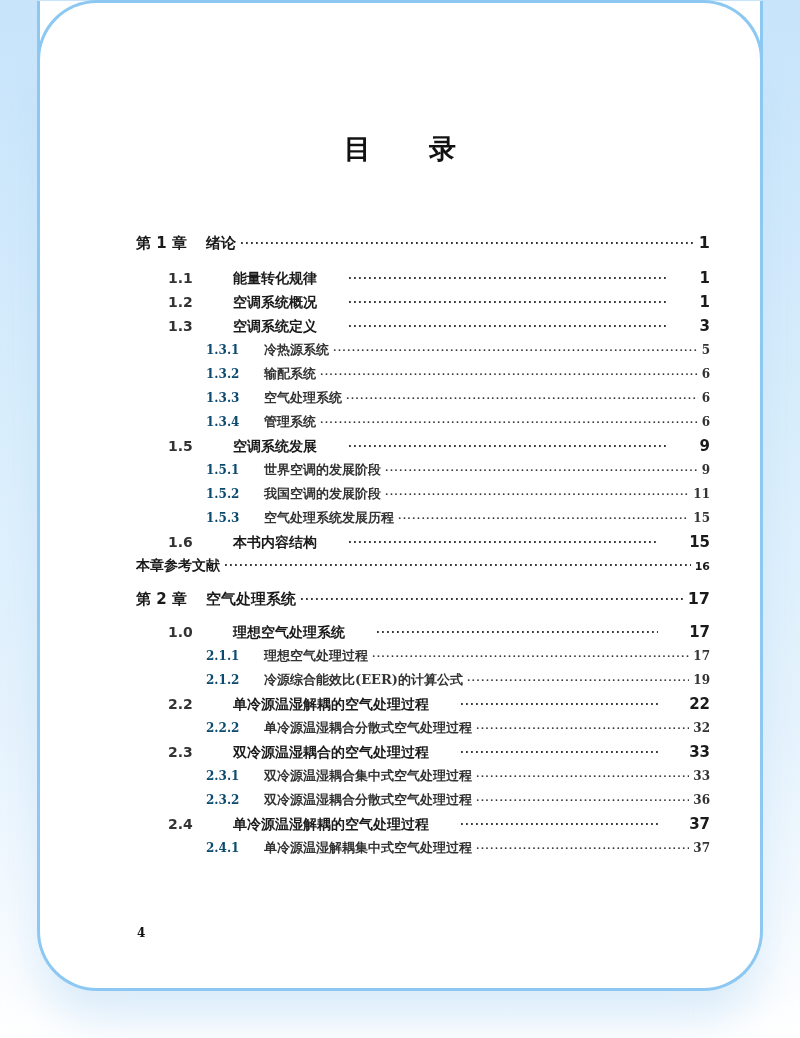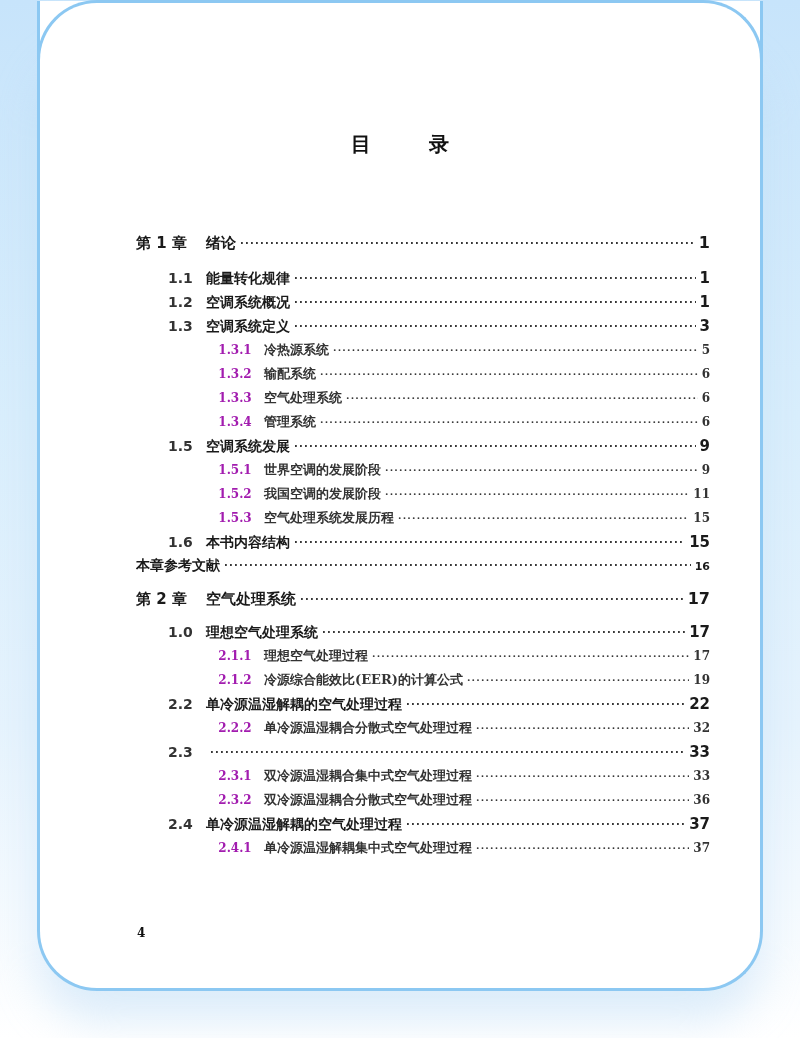--- a/index.html
+++ b/index.html
@@ -31,21 +31,21 @@
       left: -3px; top: -1px; right: -3px; height: 70px;
       border: 3px solid #8cc8f2;
       border-bottom: none;
       border-radius: 60px 60px 0 0;
     }
     .toc-title {
       position: absolute;
       top: 130px; left: 0; right: 0;
       text-align: center;
       font-family: Liberation Serif, serif;
-      font-size: 20px;
+      font-size: 27px;
       font-weight: bold;
       letter-spacing: 0;
       color: #111;
     }
     .toc-title span { display: inline-block; }
     .toc-title .gap { width: 58px; }
     .toc {
       position: absolute;
       left: 96px; top: 232px; width: 574px; font-weight: bold;
     }
@@ -72,26 +72,26 @@
       content: "····························································································································································";
     }
     .row .page-no { flex: 0 0 auto; text-align: right; }
 
     .lvl-chapter { font-size: 15px; height: 28px; }
     .lvl-chapter .num { width: 70px; }
     .lvl-chapter .page-no { font-size: 16px; }
     .lvl-chapter.ch1 { margin-bottom: 8px; }
     .lvl-chapter.ch2 { margin-top: 8px; margin-bottom: 6px; }
 
-    .lvl-section { font-size: 14px; }
+    .lvl-section { font-size: 14px; gap: 27px; }
     .lvl-section .num { width: 70px; padding-left: 32px; color: #333; }
     .lvl-section .page-no { font-size: 15px; }
 
     .lvl-sub { font-family: "DejaVu Serif", "Liberation Serif", serif; font-size: 13px; color: #333; }
-    .lvl-sub .num { width: 128px; padding-left: 70px; font-size: 12px; color: #a21caf; text-align: center; }
+    .lvl-sub .num { width: 128px; padding-left: 70px; font-size: 12px; color: #0c4a6e; }
     .lvl-sub .page-no { font-size: 12px; }
 
     .lvl-ref { font-size: 14px; }
     .lvl-ref .page-no { font-size: 11px; }
 
     .folio {
       position: absolute;
       left: 97px; top: 925px;
       font-family: "DejaVu Serif", "Liberation Serif", serif;
       font-size: 12px;
@@ -228,20 +228,21 @@
       <span class="page-no">22</span>
     </div>
     <div class="row lvl-sub">
       <span class="num">2.2.2</span>
       <span class="label">单冷源温湿耦合分散式空气处理过程</span>
       <span class="dots"></span>
       <span class="page-no">32</span>
     </div>
     <div class="row lvl-section">
       <span class="num">2.3</span>
+      <span class="label">双冷源温湿耦合的空气处理过程</span>
       <span class="dots"></span>
       <span class="page-no">33</span>
     </div>
     <div class="row lvl-sub">
       <span class="num">2.3.1</span>
       <span class="label">双冷源温湿耦合集中式空气处理过程</span>
       <span class="dots"></span>
       <span class="page-no">33</span>
     </div>
     <div class="row lvl-sub">

